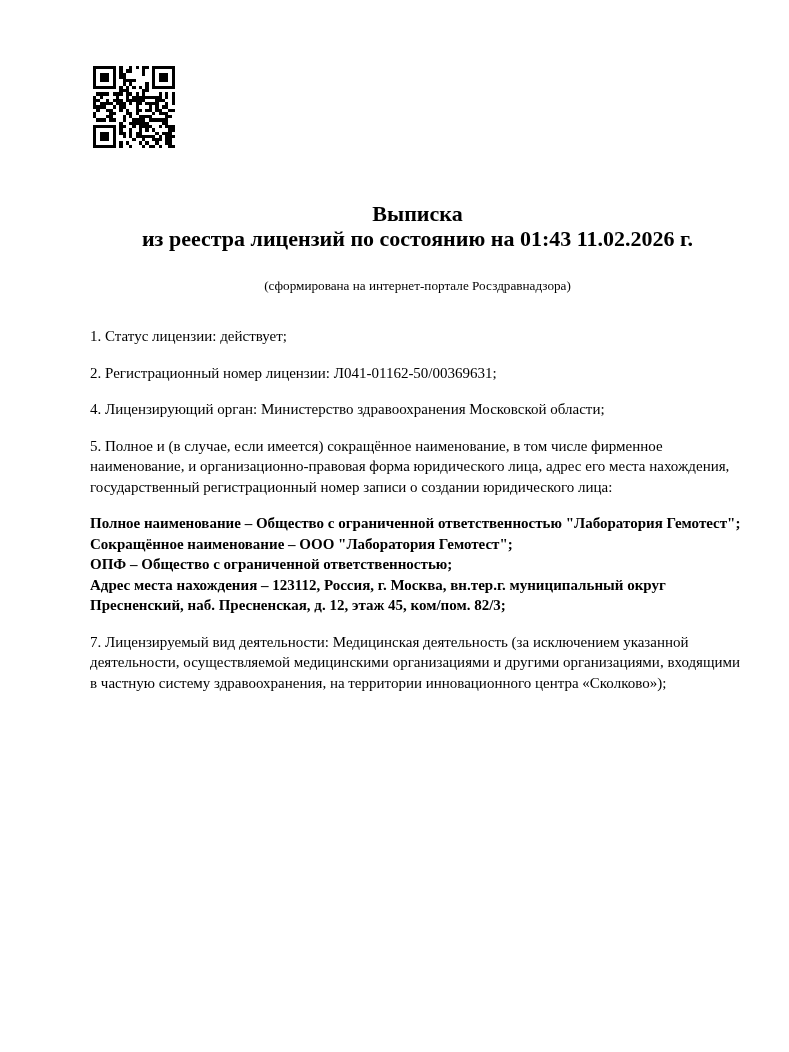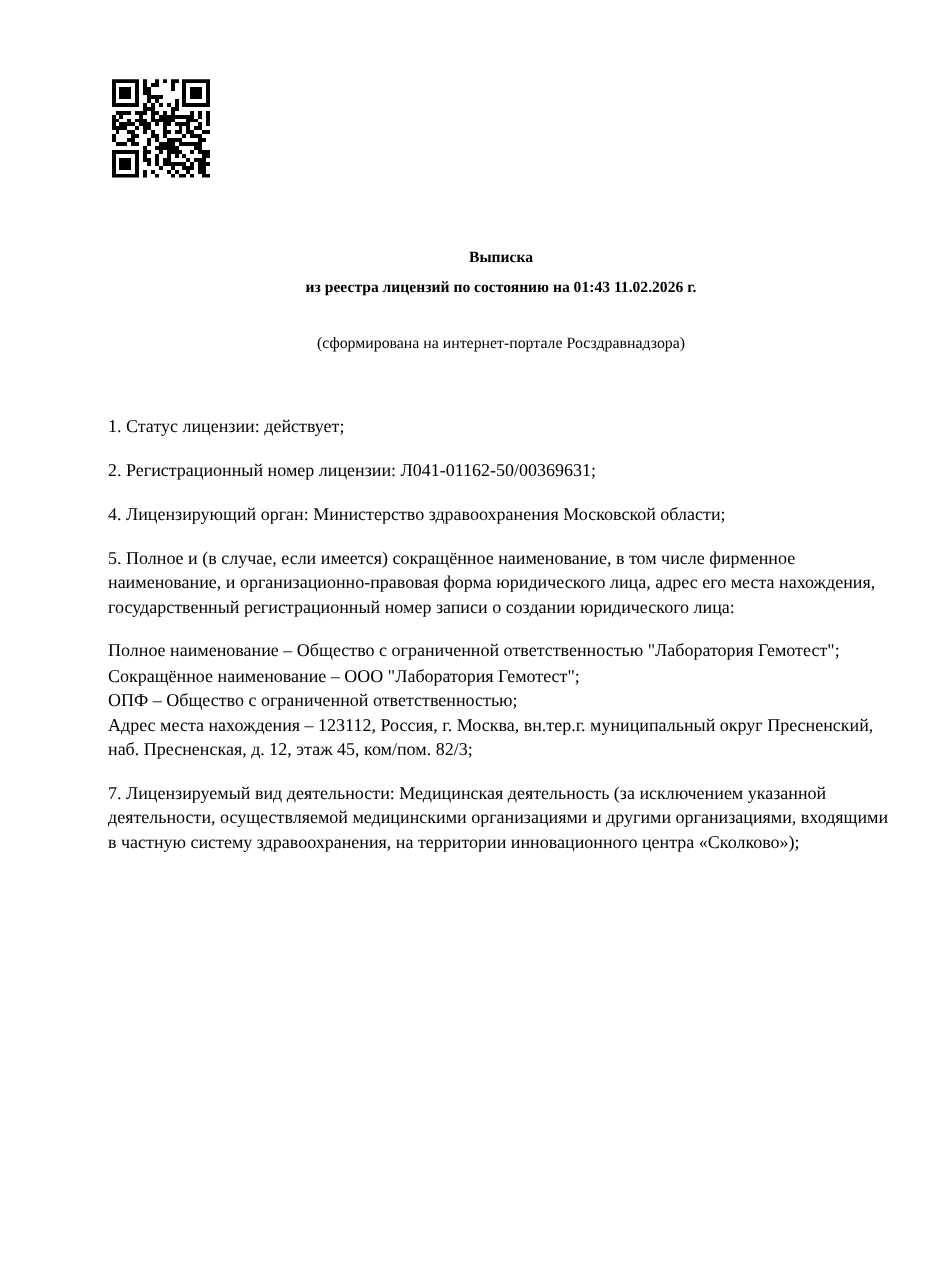--- a/index.html
+++ b/index.html
@@ -14,35 +14,35 @@
   .qr {
     position: absolute; left: 93px; top: 66px;
     width: 82px; height: 82px;
   }
   .content {
     position: absolute; left: 0; top: 0; right: 0;
     padding: 0 44px 0 90px; 
   }
   .title {
     margin: 201px 0 0 0;
-    font-size: 13px; font-weight: bold;
+    font-size: 22px; font-weight: bold;
     text-align: center; line-height: 25px;
   }
   .subtitle {
     margin-top: 27px;
     text-align: center;
     font-size: 13.2px; line-height: 16px;
   }
   .para {
     font-size: 15px; line-height: 20.5px;
     margin: 16px 0 0 0;
     text-align: left;
   }
-  .para.first { margin-top: 52px; }
-  .entity-line { font-size: 15px; line-height: 20.5px; }
+  .para.first { margin-top: 32px; }
+  .entity-line { font-size: 15px; line-height: 20.5px; font-weight: bold; }
 </style>
 </head>
 <body>
 
 <div class="page">
 
   <div class="qr">
     <svg id="qr-svg" viewBox="0 0 25 25" width="82" height="82" fill="#000000" shape-rendering="crispEdges">
         <rect x="0" y="0" width="1" height="1"></rect>
         <rect x="1" y="0" width="1" height="1"></rect>

